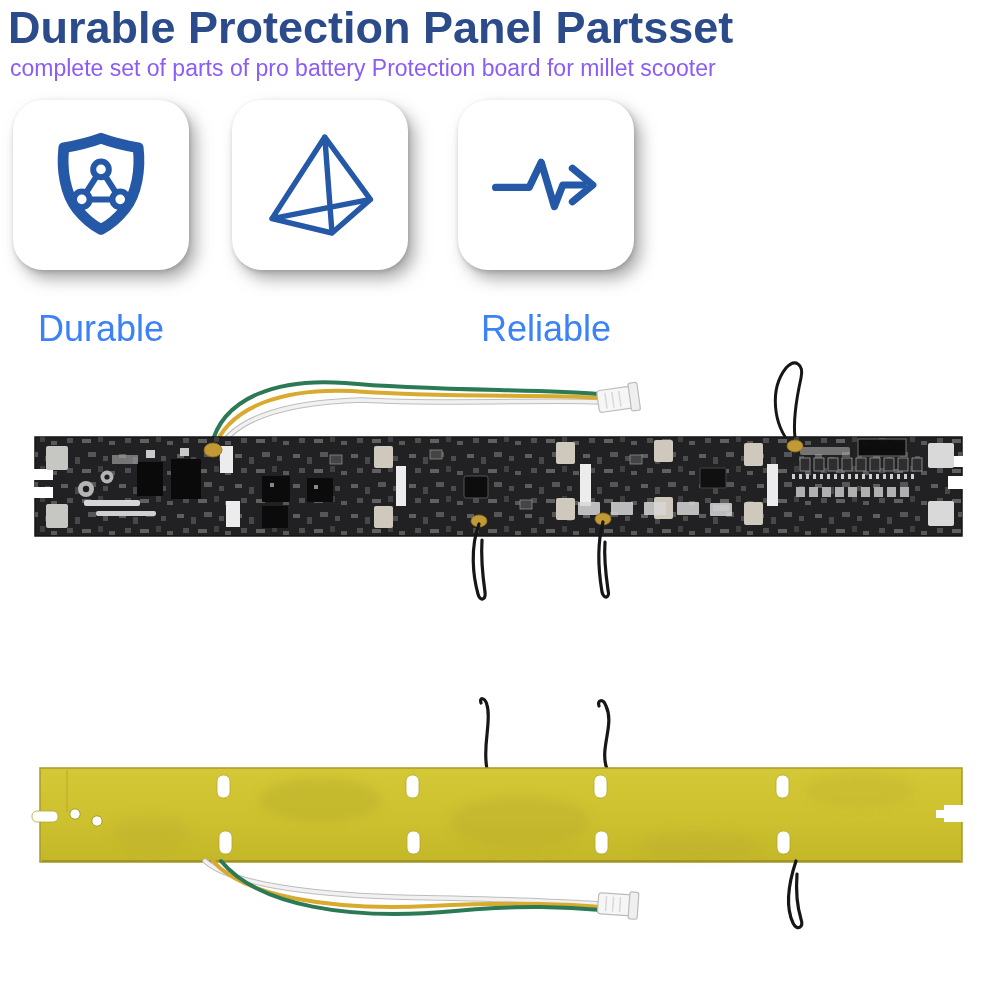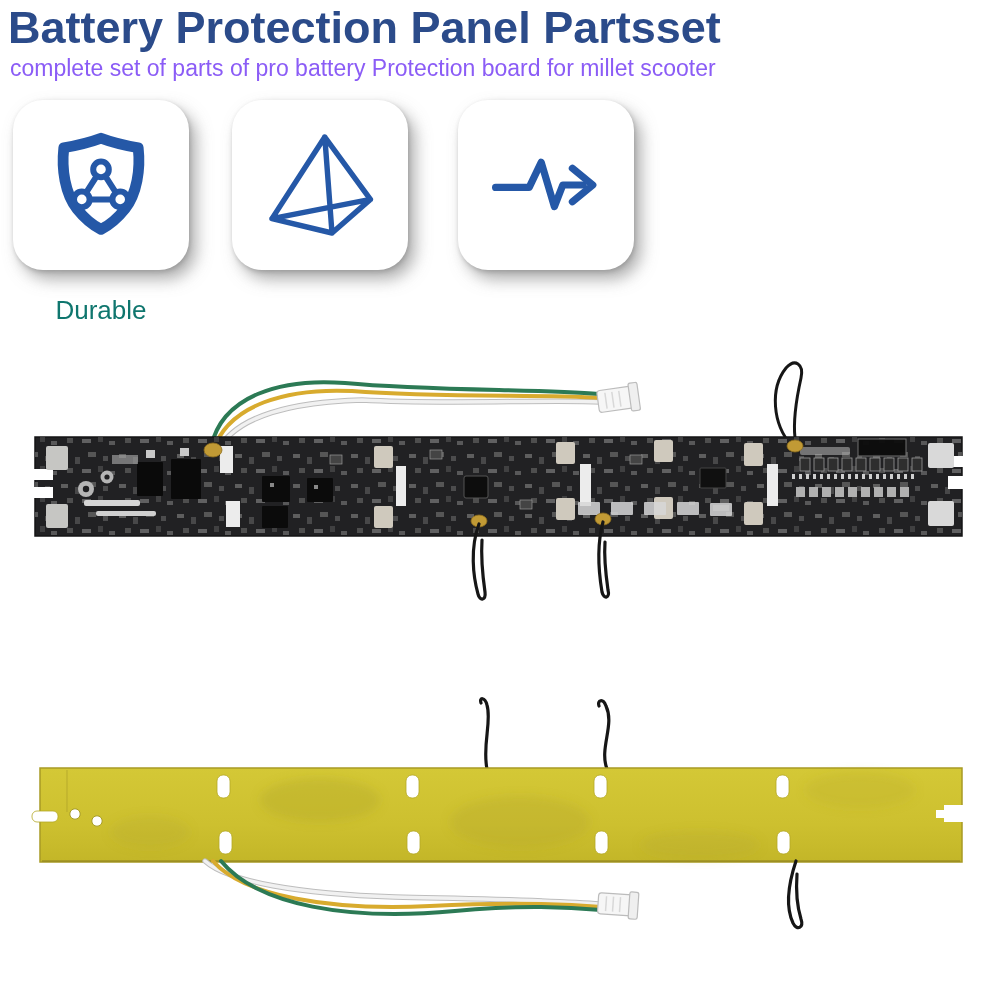--- a/index.html
+++ b/index.html
@@ -8,27 +8,27 @@
   .title{position:absolute;left:8px;top:2px;font-size:45px;font-weight:bold;
          color:#2b4b8a;white-space:nowrap;letter-spacing:0;}
   .subtitle{position:absolute;left:10px;top:55px;font-size:23px;color:#8b5cf6;
             white-space:nowrap;letter-spacing:0;}
   .feature{position:absolute;top:100px;width:176px;text-align:center;}
   .f1{left:13px}.f2{left:232px}.f3{left:458px}
   .card{width:176px;height:170px;background:#fff;border-radius:30px;
         box-shadow:7px 9px 16px rgba(105,105,105,.55),1px 2px 4px rgba(90,90,90,.3);
         display:flex;align-items:center;justify-content:center;}
   .card svg{width:120px;height:120px;}
-  .flabel{margin-top:25px;font-size:26px;color:#0f766e;}
+  .flabel{margin-top:38px;font-size:36px;color:#3b82f6;}
   svg.photos{position:absolute;left:0;top:0;width:1000px;height:1000px;}
 </style>
 </head>
 <body>
 
-<div class="title">Battery Protection Panel Partsset</div>
+<div class="title">Durable Protection Panel Partsset</div>
 <div class="subtitle">complete set of parts of pro battery Protection board for millet scooter</div>
 
 <div class="feature f1">
   <div class="card">
     <svg viewBox="0 0 100 100">
       <path d="M50 11 C42 14 30 17 19 19 C17 37 20 57 30 70 C38 80 46 85 50 87 C54 85 62 80 70 70 C80 57 83 37 81 19 C70 17 58 14 50 11 Z" fill="none" stroke="#2558a7" stroke-width="9" stroke-linejoin="round"></path>
       <path d="M50 37 L34 62 L66 62 Z" fill="none" stroke="#2558a7" stroke-width="5" stroke-linejoin="round"></path>
       <circle cx="50" cy="37" r="6.5" fill="#fff" stroke="#2558a7" stroke-width="5"></circle>
       <circle cx="34" cy="62" r="6.5" fill="#fff" stroke="#2558a7" stroke-width="5"></circle>
       <circle cx="66" cy="62" r="6.5" fill="#fff" stroke="#2558a7" stroke-width="5"></circle>
@@ -49,20 +49,21 @@
 
 <div class="feature f3">
   <div class="card">
     <svg viewBox="0 0 100 100">
       <g fill="none" stroke="#2558a7" stroke-width="6" stroke-linejoin="round" stroke-linecap="round">
         <polyline points="8,52 36,52 46,31 57,68 64,50 81,50"></polyline>
         <polyline points="72,36 89,50 72,64"></polyline>
       </g>
     </svg>
   </div>
+  <div class="flabel">Reliable</div>
 </div>
 
 <svg class="photos" viewBox="0 0 1000 1000">
   <defs>
     <pattern id="smd" width="58" height="30" patternUnits="userSpaceOnUse">
       <rect x="3" y="4" width="7" height="4" fill="#9a9a9a"></rect>
       <rect x="17" y="7" width="5" height="7" fill="#6f6f6f"></rect>
       <rect x="30" y="2" width="8" height="5" fill="#8a8a8a"></rect>
       <rect x="45" y="6" width="5" height="5" fill="#777"></rect>
       <rect x="9" y="18" width="6" height="5" fill="#7a7a7a"></rect>

